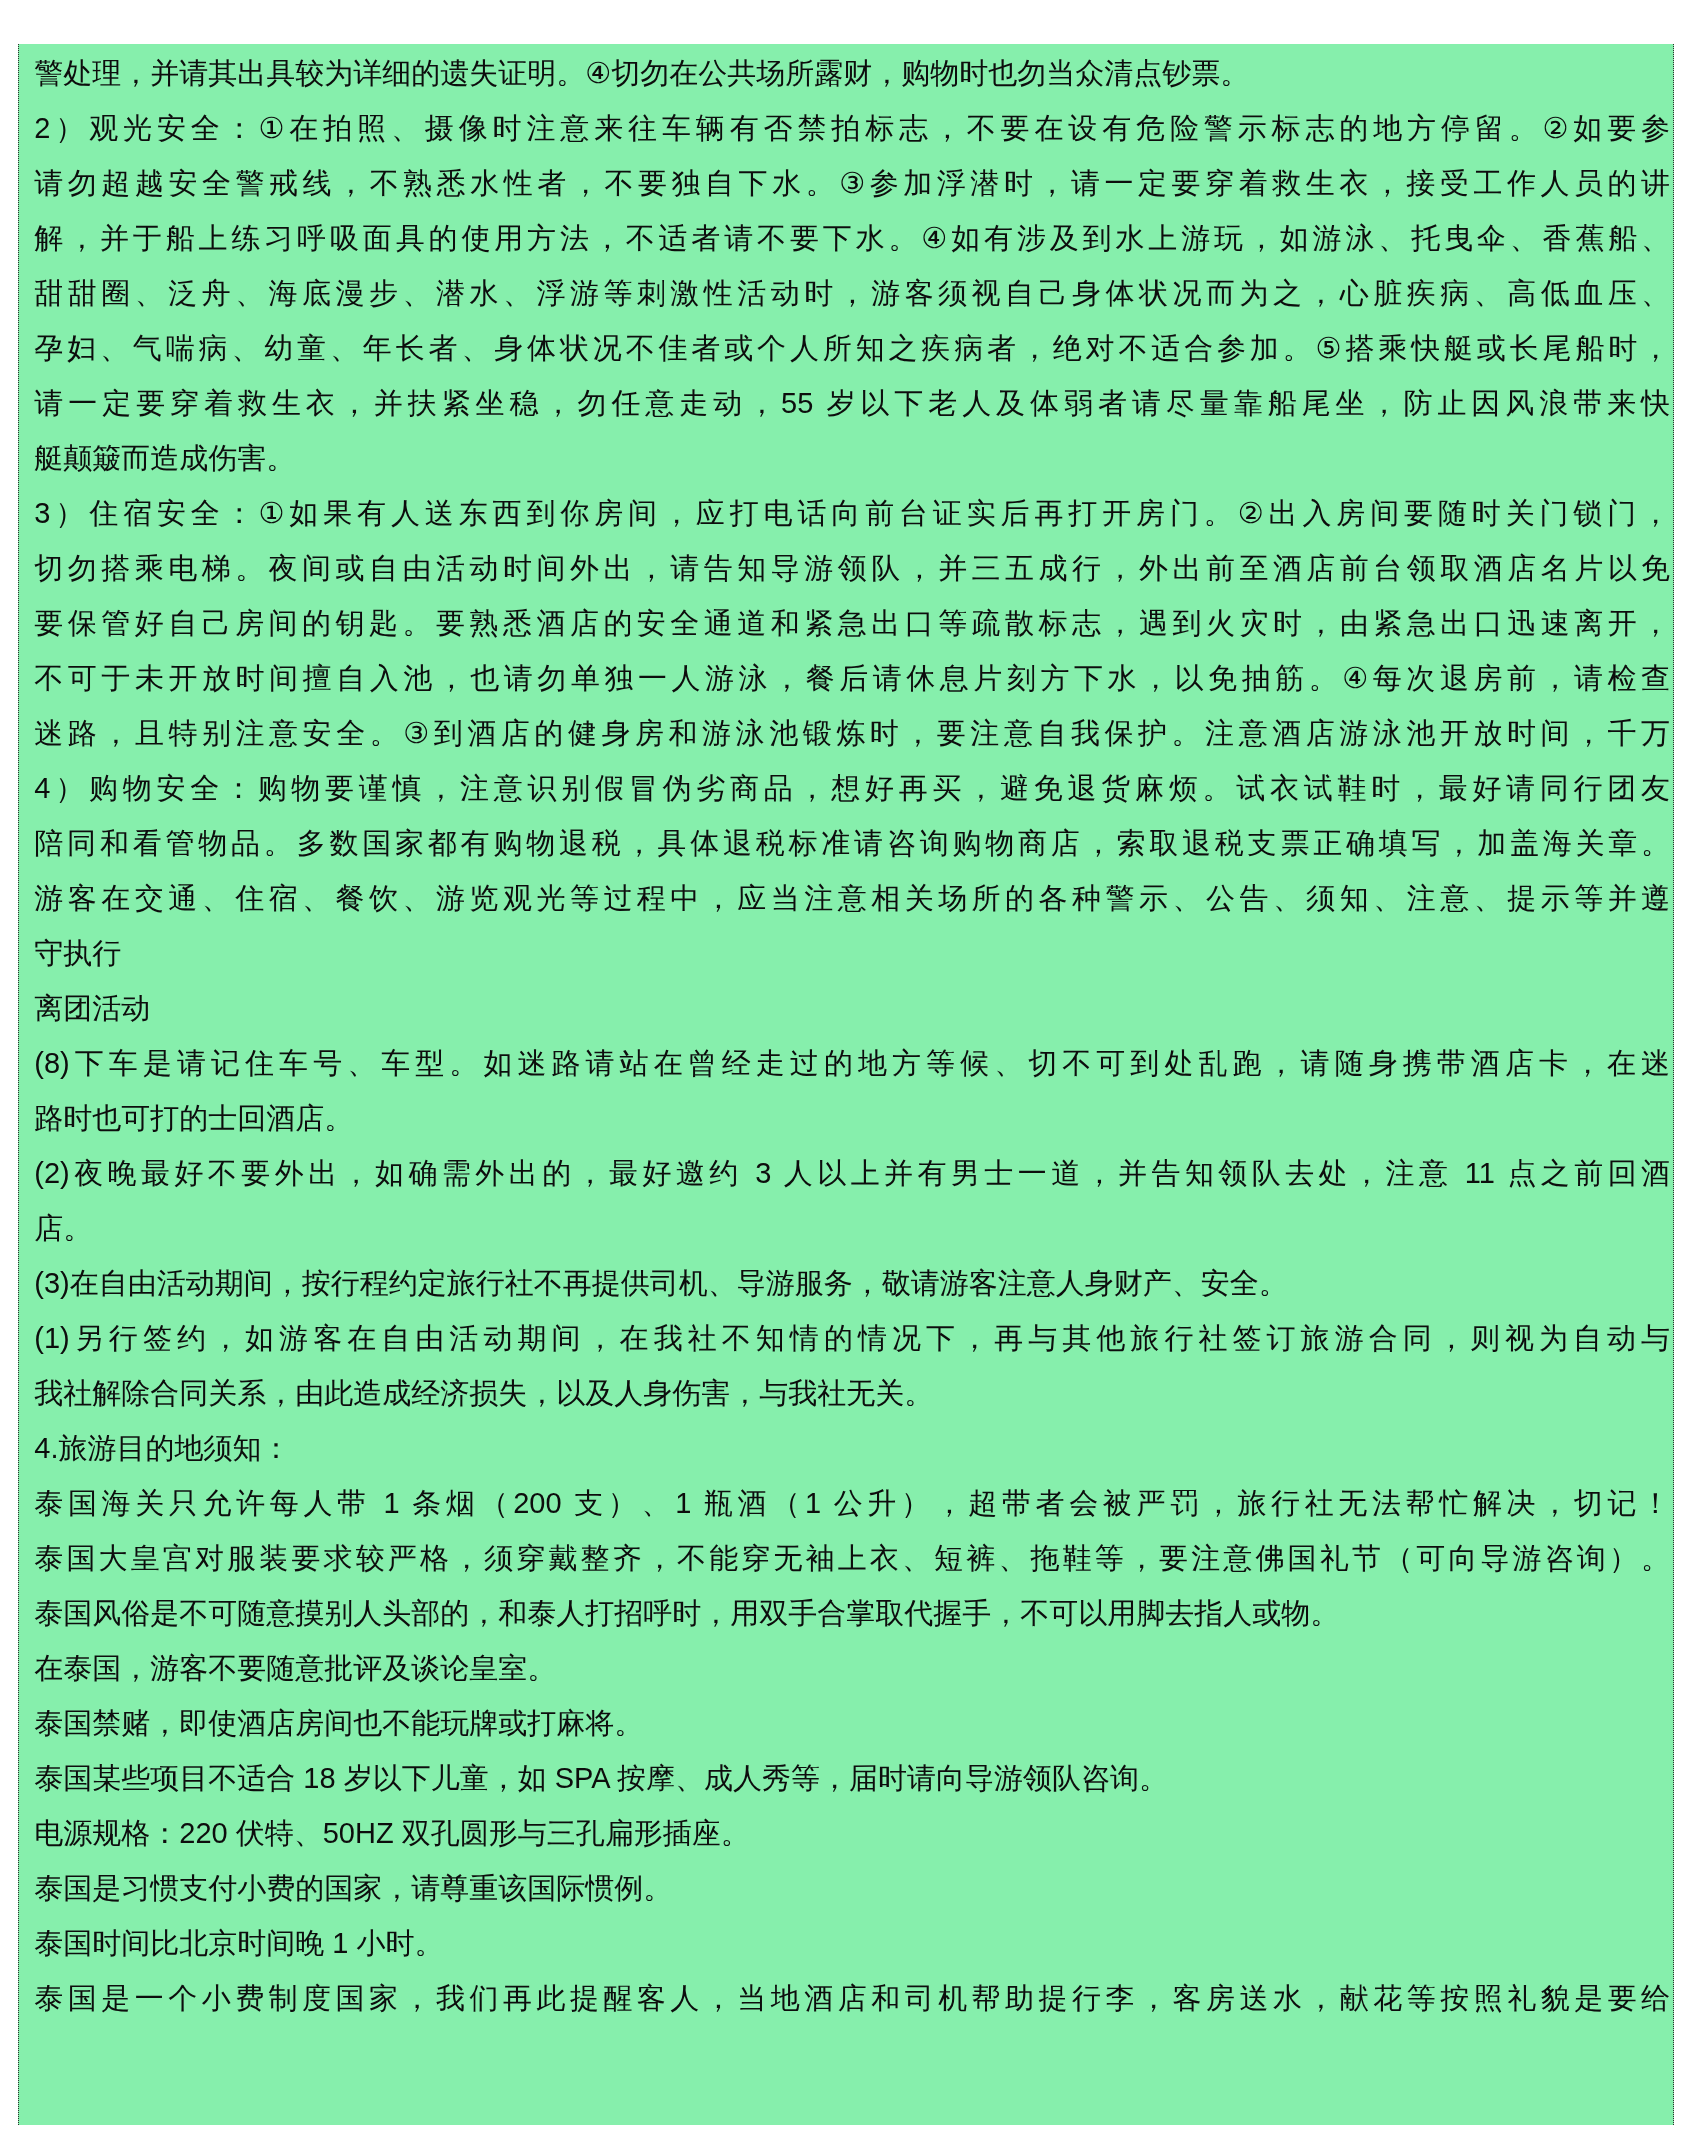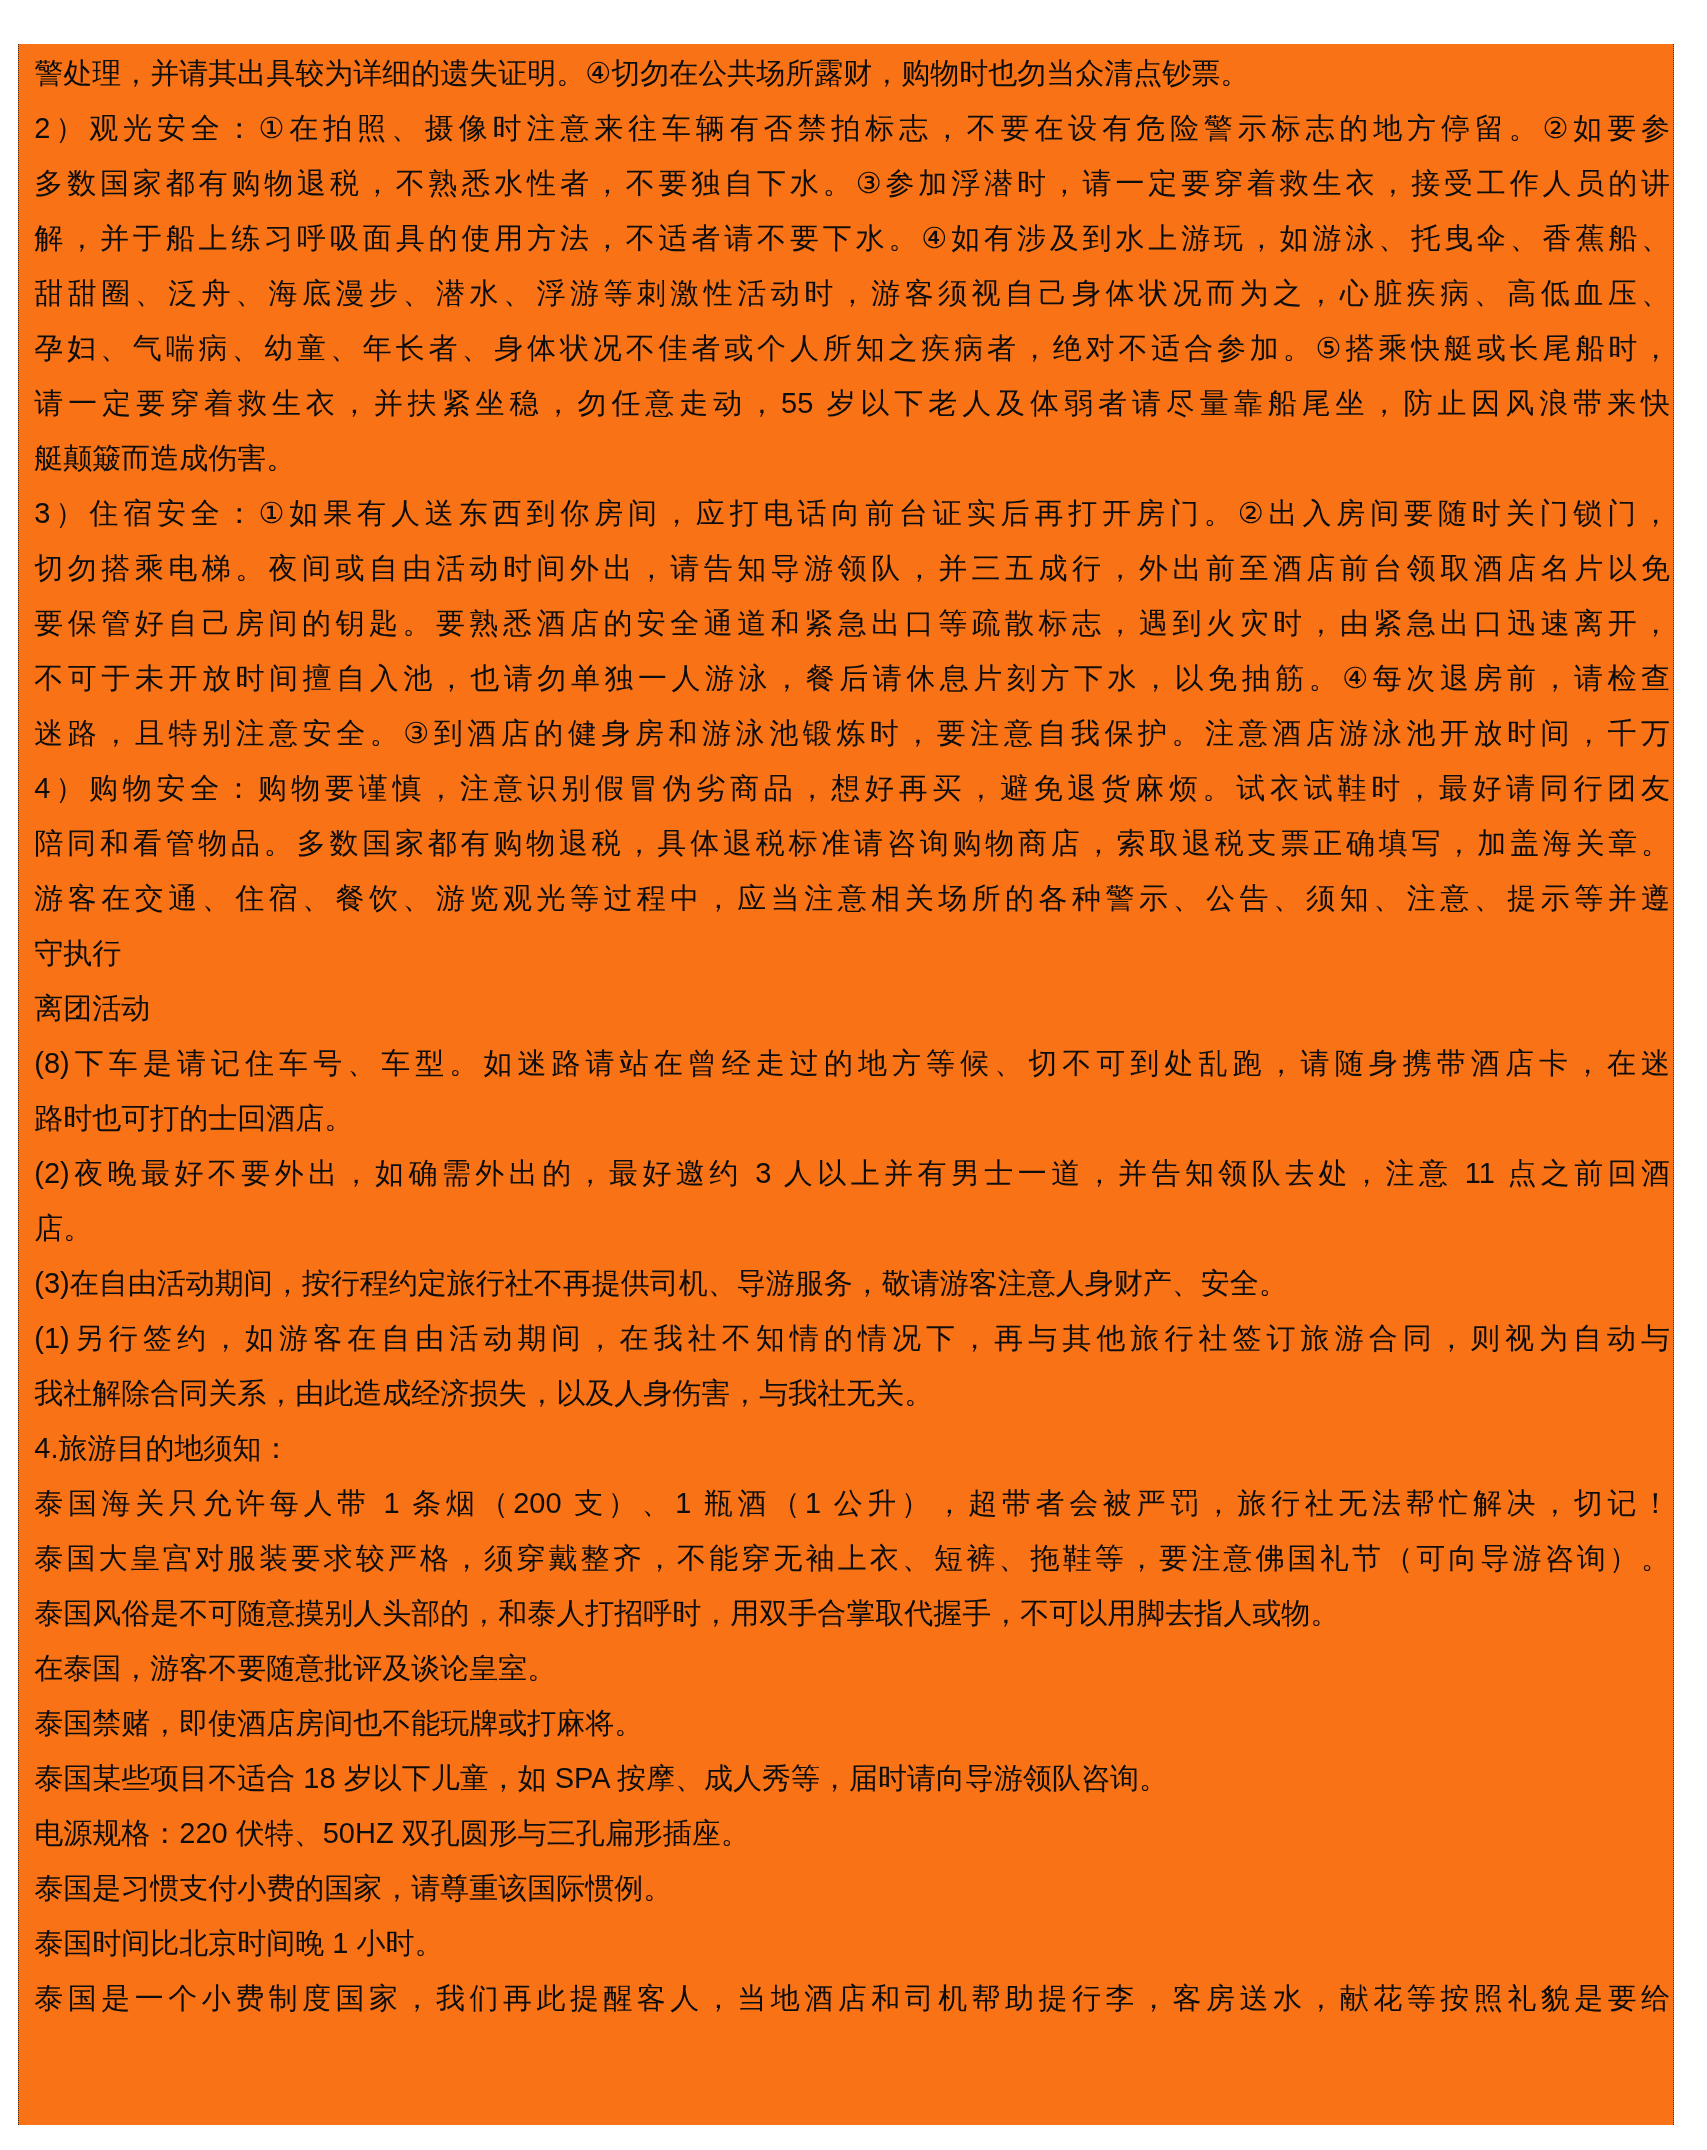--- a/index.html
+++ b/index.html
@@ -16,21 +16,21 @@
   .sheet {
     position: absolute;
     left: 18px;
     top: 44px;
     width: 1656px;
     height: 2081px;
     box-sizing: border-box;
     border-left: 1.5px dotted #2e2e2e;
     border-right: 1.5px dotted #2e2e2e;
     padding: 2.2px 2.9px 0 15.3px;
-    background: #f97316;
+    background: #86efac;
     overflow: hidden;
   }
   .line {
     height: 55px;
     line-height: 55px;
     font-size: 29px;
     color: #0d0d0d;
     white-space: nowrap;
     overflow: visible;
     text-align: left;
@@ -39,21 +39,21 @@
     text-align: justify;
     text-align-last: justify;
   }
 </style>
 </head>
 <body>
 
 <div class="sheet">
   <div class="line">警处理，并请其出具较为详细的遗失证明。④切勿在公共场所露财，购物时也勿当众清点钞票。</div>
   <div class="line j">2）观光安全：①在拍照、摄像时注意来往车辆有否禁拍标志，不要在设有危险警示标志的地方停留。②如要参</div>
-  <div class="line j">多数国家都有购物退税，不熟悉水性者，不要独自下水。③参加浮潜时，请一定要穿着救生衣，接受工作人员的讲</div>
+  <div class="line j">请勿超越安全警戒线，不熟悉水性者，不要独自下水。③参加浮潜时，请一定要穿着救生衣，接受工作人员的讲</div>
   <div class="line j">解，并于船上练习呼吸面具的使用方法，不适者请不要下水。④如有涉及到水上游玩，如游泳、托曳伞、香蕉船、</div>
   <div class="line j">甜甜圈、泛舟、海底漫步、潜水、浮游等刺激性活动时，游客须视自己身体状况而为之，心脏疾病、高低血压、</div>
   <div class="line j">孕妇、气喘病、幼童、年长者、身体状况不佳者或个人所知之疾病者，绝对不适合参加。⑤搭乘快艇或长尾船时，</div>
   <div class="line j">请一定要穿着救生衣，并扶紧坐稳，勿任意走动，55 岁以下老人及体弱者请尽量靠船尾坐，防止因风浪带来快</div>
   <div class="line">艇颠簸而造成伤害。</div>
   <div class="line j">3）住宿安全：①如果有人送东西到你房间，应打电话向前台证实后再打开房门。②出入房间要随时关门锁门，</div>
   <div class="line j">切勿搭乘电梯。夜间或自由活动时间外出，请告知导游领队，并三五成行，外出前至酒店前台领取酒店名片以免</div>
   <div class="line j">要保管好自己房间的钥匙。要熟悉酒店的安全通道和紧急出口等疏散标志，遇到火灾时，由紧急出口迅速离开，</div>
   <div class="line j">不可于未开放时间擅自入池，也请勿单独一人游泳，餐后请休息片刻方下水，以免抽筋。④每次退房前，请检查</div>
   <div class="line j">迷路，且特别注意安全。③到酒店的健身房和游泳池锻炼时，要注意自我保护。注意酒店游泳池开放时间，千万</div>

